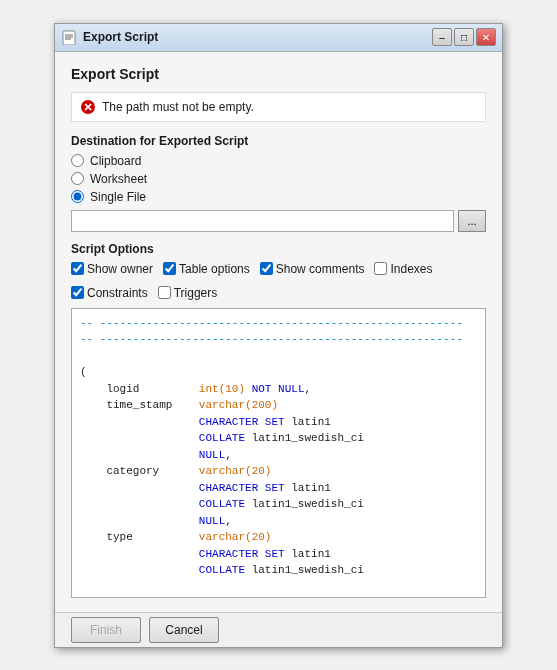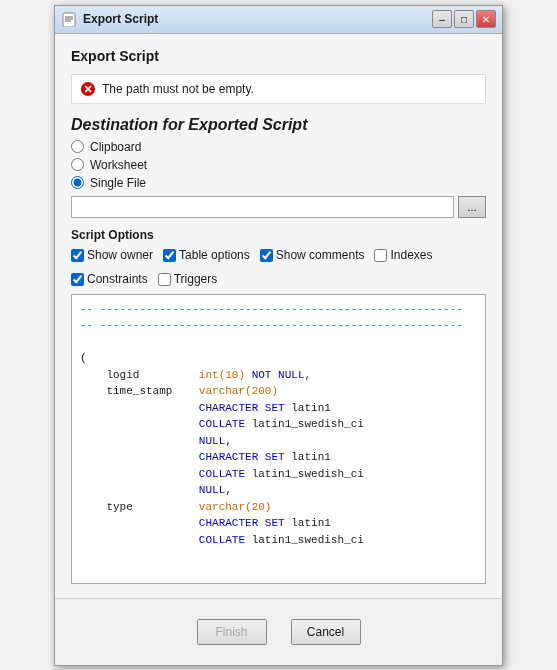--- a/index.html
+++ b/index.html
@@ -85,25 +85,24 @@
       flex-shrink: 0;
     }
     .error-text {
       font-size: 12px;
       color: #1a1a1a;
     }
     .dest-section {
       margin-bottom: 10px;
     }
     .dest-label {
-      font-size: 16px;
+      font-size: 12px;
       font-weight: bold;
       margin-bottom: 6px;
       color: #1a1a1a;
-      font-style: italic;
     }
     .radio-row {
       display: flex;
       align-items: center;
       gap: 6px;
       margin-bottom: 4px;
     }
     .radio-row input[type=radio] {
       accent-color: #0066cc;
     }
@@ -147,21 +146,21 @@
       margin-bottom: 6px;
     }
     .checkboxes-row {
       display: flex;
       align-items: center;
       flex-wrap: wrap;
       gap: 10px;
     }
     .cb-item {
       display: flex;
-      align-items: flex-end;
+      align-items: center;
       gap: 3px;
     }
     .cb-item input[type=checkbox] {
       accent-color: #0066cc;
     }
     .cb-label {
       font-size: 12px;
       color: #1a1a1a;
     }
     .script-preview-label {
@@ -195,23 +194,23 @@
       white-space: pre;
       line-height: 1.5;
       color: #1a1a1a;
     }
     .code-comment { color: #0088cc; }
     .code-keyword { color: #0000cc; }
     .code-tablename { color: #cc4400; font-weight: bold; }
     .code-type { color: #cc6600; }
     .footer {
       display: flex;
-      justify-content: center;
-      gap: 24px;
-      padding: 20px 16px;
+      justify-content: flex-start;
+      gap: 8px;
+      padding: 4px 16px;
       border-top: 1px solid #ccc;
       background: #f0f0f0;
     }
     .footer-btn {
       height: 26px;
       min-width: 70px;
       padding: 0 14px;
       background: linear-gradient(to bottom, #f0f0f0, #dcdcdc);
       border: 1px solid #888;
       border-radius: 2px;
@@ -312,20 +311,21 @@
     <div class="script-preview">
       <div class="code-line code-comment">-- -------------------------------------------------------</div>
       <div class="code-line code-comment">-- -------------------------------------------------------</div>
       <div class="code-line">&nbsp;</div>
       <div class="code-line">(</div>
       <div class="code-line">    <span style="color:#1a1a1a">logid</span>         <span class="code-type">int(10)</span> <span class="code-keyword">NOT NULL</span>,</div>
       <div class="code-line">    <span style="color:#1a1a1a">time_stamp</span>    <span class="code-type">varchar(200)</span></div>
       <div class="code-line">                  <span class="code-keyword">CHARACTER SET</span> latin1</div>
       <div class="code-line">                  <span class="code-keyword">COLLATE</span> latin1_swedish_ci</div>
       <div class="code-line">                  <span class="code-keyword">NULL</span>,</div>
+      <div class="code-line">    <span style="color:#1a1a1a">category</span>      <span class="code-type">varchar(20)</span></div>
       <div class="code-line">                  <span class="code-keyword">CHARACTER SET</span> latin1</div>
       <div class="code-line">                  <span class="code-keyword">COLLATE</span> latin1_swedish_ci</div>
       <div class="code-line">                  <span class="code-keyword">NULL</span>,</div>
       <div class="code-line">    <span style="color:#1a1a1a">type</span>          <span class="code-type">varchar(20)</span></div>
       <div class="code-line">                  <span class="code-keyword">CHARACTER SET</span> latin1</div>
       <div class="code-line">                  <span class="code-keyword">COLLATE</span> latin1_swedish_ci</div>
 
     </div>
   </div>
 

